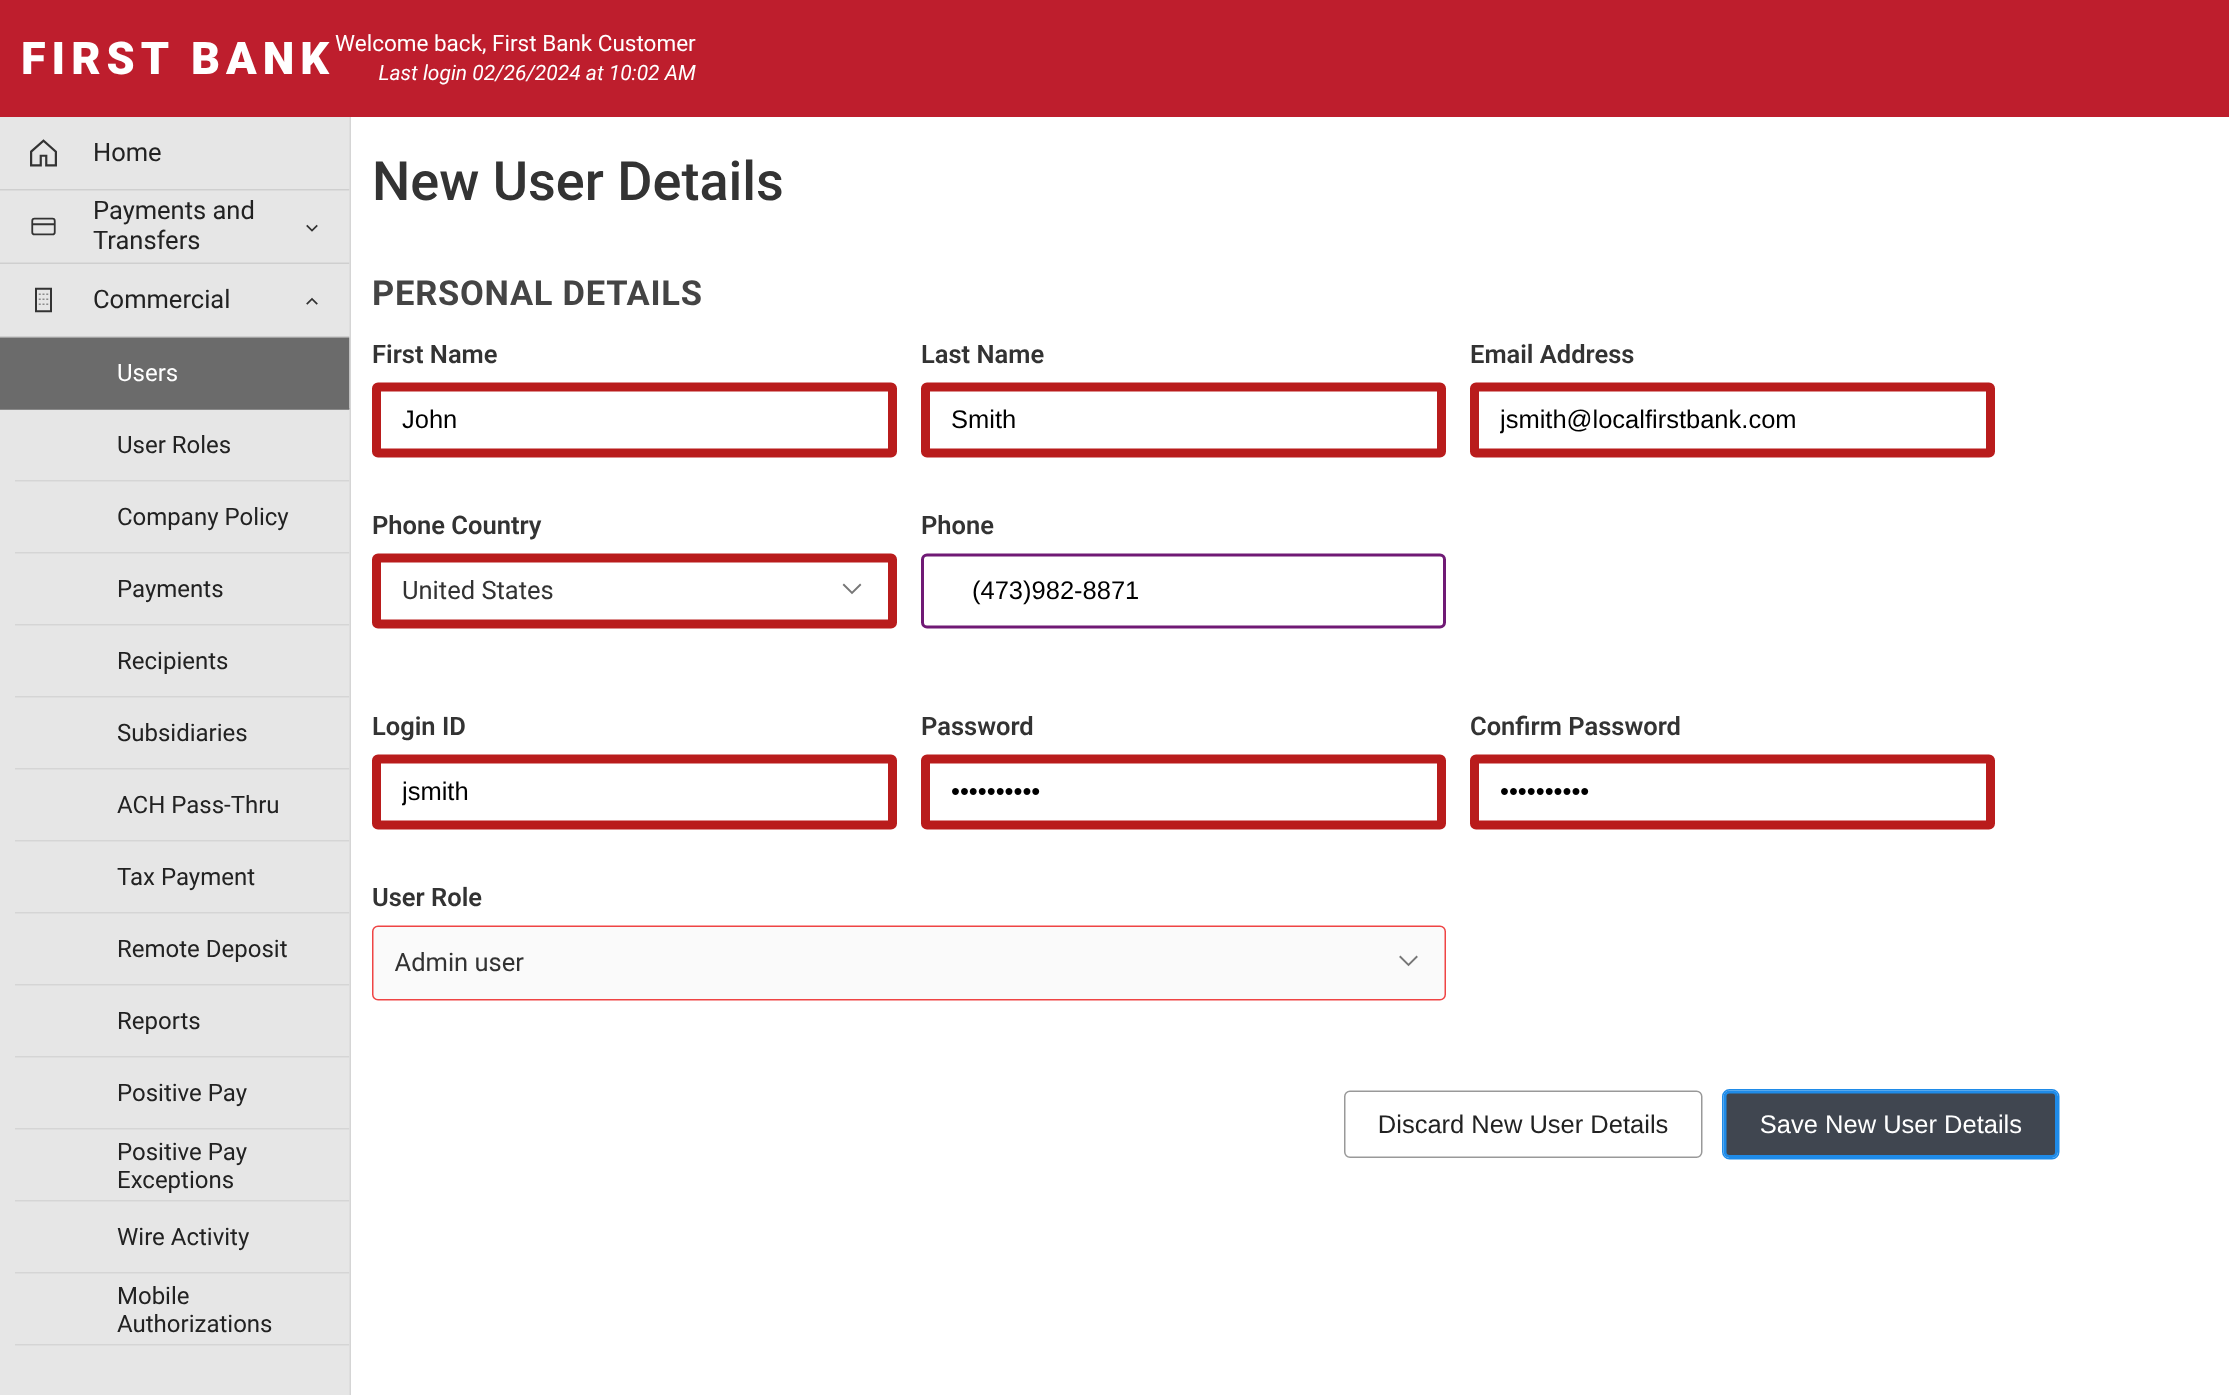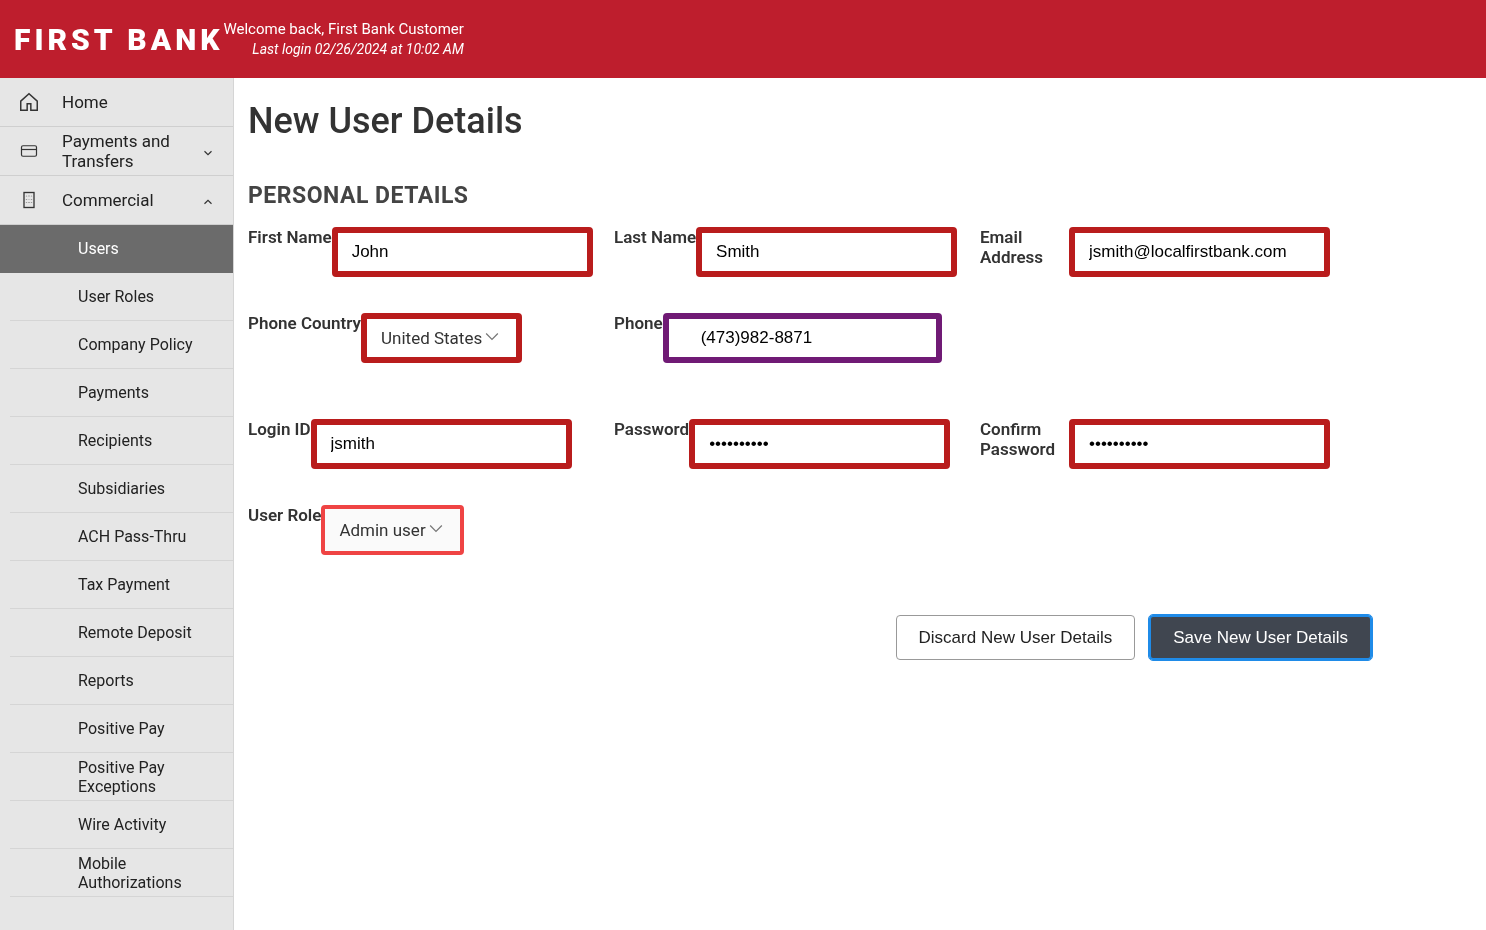--- a/index.html
+++ b/index.html
@@ -135,54 +135,54 @@
 
     .form-row {
       display: flex;
       gap: 16px;
       margin-bottom: 36px;
     }
 
     .form-field {
       width: 350px;
       display: flex;
-      flex-direction: row;
+      flex-direction: column;
     }
 
     .form-label {
       font-size: 17px;
       font-weight: 600;
       color: #333;
       margin-bottom: 8px;
     }
 
     .form-input, .form-select {
       height: 50px;
       border: 6px solid #b91c1c;
       border-radius: 4px;
       padding: 0 14px;
       font-size: 17px;
       background: #fff;
     }
 
     .form-input.light {
-      border: 6px solid #701a75;
+      border: 2px solid #701a75;
       padding-left: 32px;
     }
 
     .form-select {
       position: relative;
       display: flex;
       align-items: center;
       justify-content: space-between;
       cursor: pointer;
     }
 
     .form-select.light {
-      border: 4px solid #ef4444;
+      border: 1px solid #ef4444;
       background: #fafafa;
     }
 
     .form-select-wide {
       width: 716px;
     }
 
     .section-gap {
       height: 20px;
     }

